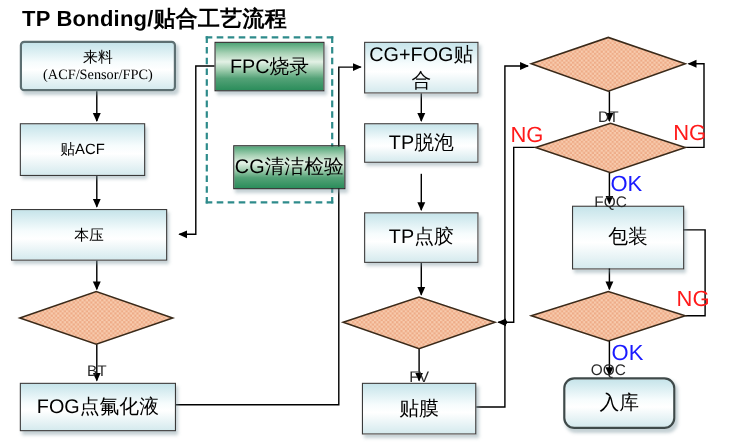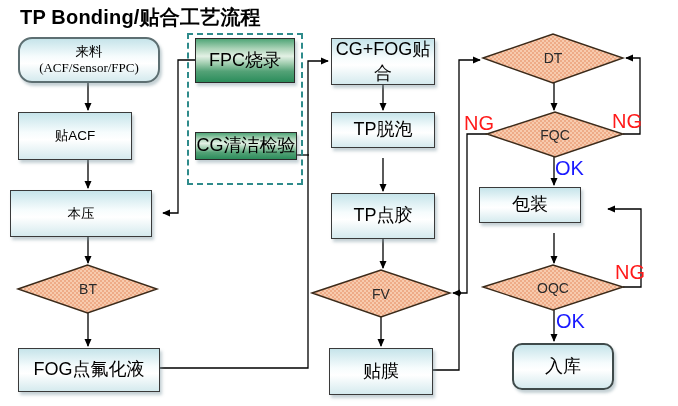--- a/index.html
+++ b/index.html
@@ -22,48 +22,48 @@
     border:1px solid #3a3a3a;
     box-shadow:2px 3px 3px rgba(125,150,160,.45);
     font-size:13.5px;
   }
   .box-green{
     background:linear-gradient(180deg,#4fa577 0%,#a9d2b6 22%,#e3f1e5 40%,#9ccbAC 58%,#54a277 75%,#2b8d5b 100%);
     border:1px solid #2a2a2a;
     box-shadow:2px 3px 3px rgba(125,150,160,.45);
     font-size:13.5px;
   }
-  .rounded-lg{border-radius:14px;border:2px solid #5d6f72;}
+  .rounded-lg{border-radius:4px;border:2px solid #5d6f72;}
   .rounded-dk{border-radius:10px;border:2px solid #3f4a4a;}
   .single{font-size:18px;}
   .sub{font-size:13px;font-family:Liberation Serif, serif;}
   .dashed-group{
     position:absolute;box-sizing:border-box;z-index:1;
     border:2px dashed #2e8b8b;background:transparent;
   }
   .dlabel{
     position:absolute;z-index:3;font-size:14px;color:#2a2a2a;
-    transform:translate(-50%,-50%);white-space:nowrap;
+    transform:translate(-50%,-50%);white-space:nowrap;margin-top:48px;
   }
   .elabel{position:absolute;z-index:3;font-size:20px;white-space:nowrap;}
   .ng{color:#ff1a1a;}
   .ok{color:#1a1aff;}
   
   .pos-laili{left:18px;top:37px;width:142px;height:46px}
   .pos-tieacf{left:18px;top:112px;width:114px;height:48px}
   .pos-benya{left:10px;top:190px;width:142px;height:47px}
   .pos-fog{left:18px;top:348px;width:142px;height:44px}
   .pos-fpc{left:195px;top:38px;width:100px;height:45px}
-  .pos-cgclean{left:195px;top:132px;width:102px;height:28px}
+  .pos-cgclean{left:212px;top:132px;width:102px;height:40px}
   .pos-dashed{left:187px;top:33px;width:116px;height:152px}
   .pos-cgfog{left:331px;top:38px;width:104px;height:47px}
   .pos-tptuopao{left:331px;top:112px;width:104px;height:36px}
   .pos-tpdianjiao{left:331px;top:193px;width:104px;height:46px}
   .pos-tiemo{left:329px;top:348px;width:104px;height:47px}
-  .pos-baozhuang{left:479px;top:187px;width:102px;height:36px}
+  .pos-baozhuang{left:520px;top:187px;width:102px;height:58px}
   .pos-ruku{left:512px;top:343px;width:102px;height:47px}
   
   .lab-bt{left:88px;top:289px}
   .lab-fv{left:381px;top:294px}
   .lab-dt{left:553px;top:58px}
   .lab-fqc{left:555px;top:135px}
   .lab-oqc{left:553px;top:288px}
   
   .lbl-fqc-ng-left{left:464px;top:112px}
   .lbl-fqc-ng-right{left:612px;top:110px}

